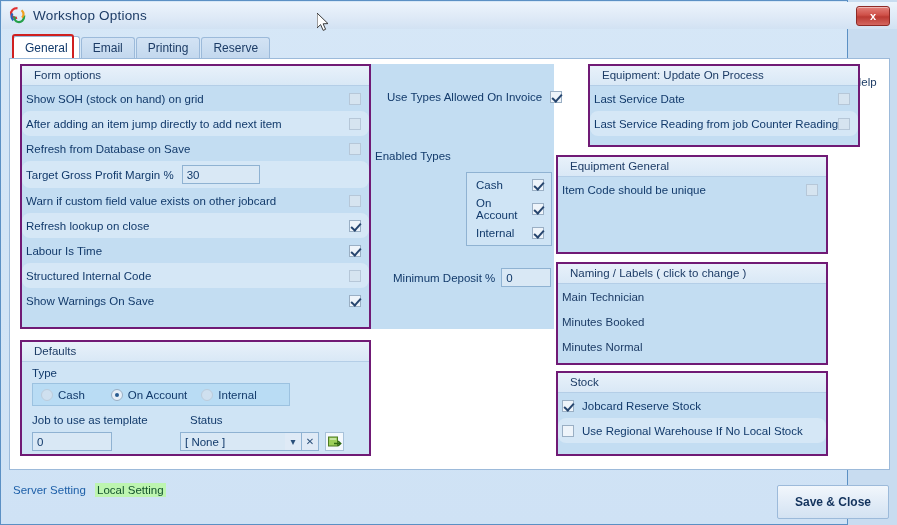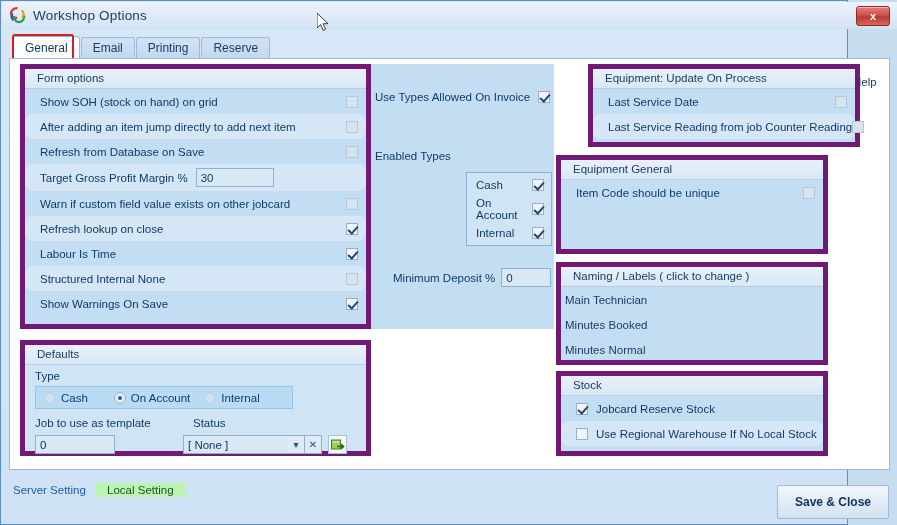--- a/index.html
+++ b/index.html
@@ -54,33 +54,33 @@
   }
   
   .page{
     position:absolute;left:8px;top:57px;width:881px;height:412px;
     background:#ffffff;border:1px solid #9cbada;box-sizing:border-box;
   }
   
   .group{
     position:absolute;
     background:#c3ddf2;
-    border:5px solid #701a75;
+    border:2px solid #701a75;
     box-sizing:border-box;
   }
   .group-hd{
     height:19px;line-height:19px;padding-left:12px;
     background:linear-gradient(180deg,#e8f1fa 0%,#d9e8f6 100%);
     border-bottom:1px solid #b4cee7;
     font-size:11.5px;color:#1d3c66;
   }
   .rows{position:relative;}
   .row{
     position:relative;height:25px;display:flex;align-items:center;
-    padding-left:15px;padding-right:8px;font-size:11.5px;color:#123a6b;
+    padding-left:4px;padding-right:8px;font-size:11.5px;color:#123a6b;
   }
   .row.alt{background:rgba(255,255,255,.30);border-radius:8px;}
   .row.hl{background:#b9f5b0;}
   .row .lbl{flex:1;white-space:nowrap;}
   
   .cb{
     width:12px;height:12px;flex:none;
     background:#eef4fa;border:1px solid #9aafc4;
     box-sizing:border-box;position:relative;cursor:pointer;
   }
@@ -102,21 +102,21 @@
     position:relative;cursor:pointer;margin-right:5px;
   }
   .rd.dim{background:#cfe0ef;border-color:#bcccdb;}
   .rd.on::after{
     content:"";position:absolute;left:3px;top:3px;width:4px;height:4px;
     border-radius:50%;background:#2a5c90;
   }
   
   .footer-links{position:absolute;left:12px;top:483px;font-size:11.5px;}
   .lnk{color:#1d5fa8;cursor:pointer;}
-  .lnk.hl{background:#bdf5b0;color:#14532d;padding:1px 12px;}
+  .lnk.hl{background:#bdf5b0;color:#14532d;padding:1px 2px;}
   .savebtn{
     position:absolute;left:776px;top:484px;width:110px;height:32px;
     background:linear-gradient(180deg,#f2f7fc 0%,#e2ecf7 50%,#d3e2f2 100%);
     border:1px solid #9cbada;border-radius:2px;
     display:flex;align-items:center;justify-content:center;
     font-size:12px;font-weight:bold;color:#12325c;cursor:pointer;
   }
   
   .help{position:absolute;left:833px;top:73px;display:flex;align-items:center;cursor:pointer;}
   .help-txt{margin-left:4px;font-size:11.5px;color:#1d3c66;}
@@ -211,33 +211,33 @@
         </div>
         <div class="row alt">
           <span class="lbl">Refresh lookup on close</span>
           <span class="cb on"></span>
         </div>
         <div class="row">
           <span class="lbl">Labour Is Time</span>
           <span class="cb on"></span>
         </div>
         <div class="row alt">
-          <span class="lbl">Structured Internal None</span>
+          <span class="lbl">Structured Internal Code</span>
           <span class="cb dim"></span>
         </div>
         <div class="row">
           <span class="lbl">Show Warnings On Save</span>
           <span class="cb on"></span>
         </div>
       </div>
     </div>
 
     <div style="position:absolute;left:361px;top:5px;width:183px;height:265px;background:#c3ddf2;">
 
-      <div style="position:absolute;left:4px;top:27px;width:175px;display:flex;align-items:center;">
+      <div style="position:absolute;left:16px;top:27px;width:175px;display:flex;align-items:center;">
         <span style="flex:1;font-size:11.5px;">Use Types Allowed On Invoice</span>
         <span class="cb on"></span>
       </div>
 
       <div style="position:absolute;left:4px;top:86px;font-size:11.5px;">Enabled Types</div>
 
       <div class="typebox" style="left:95px;top:108px;width:86px;height:74px;">
         <div class="trow">
           <span class="lbl">Cash</span>
           <span class="cb on"></span>

